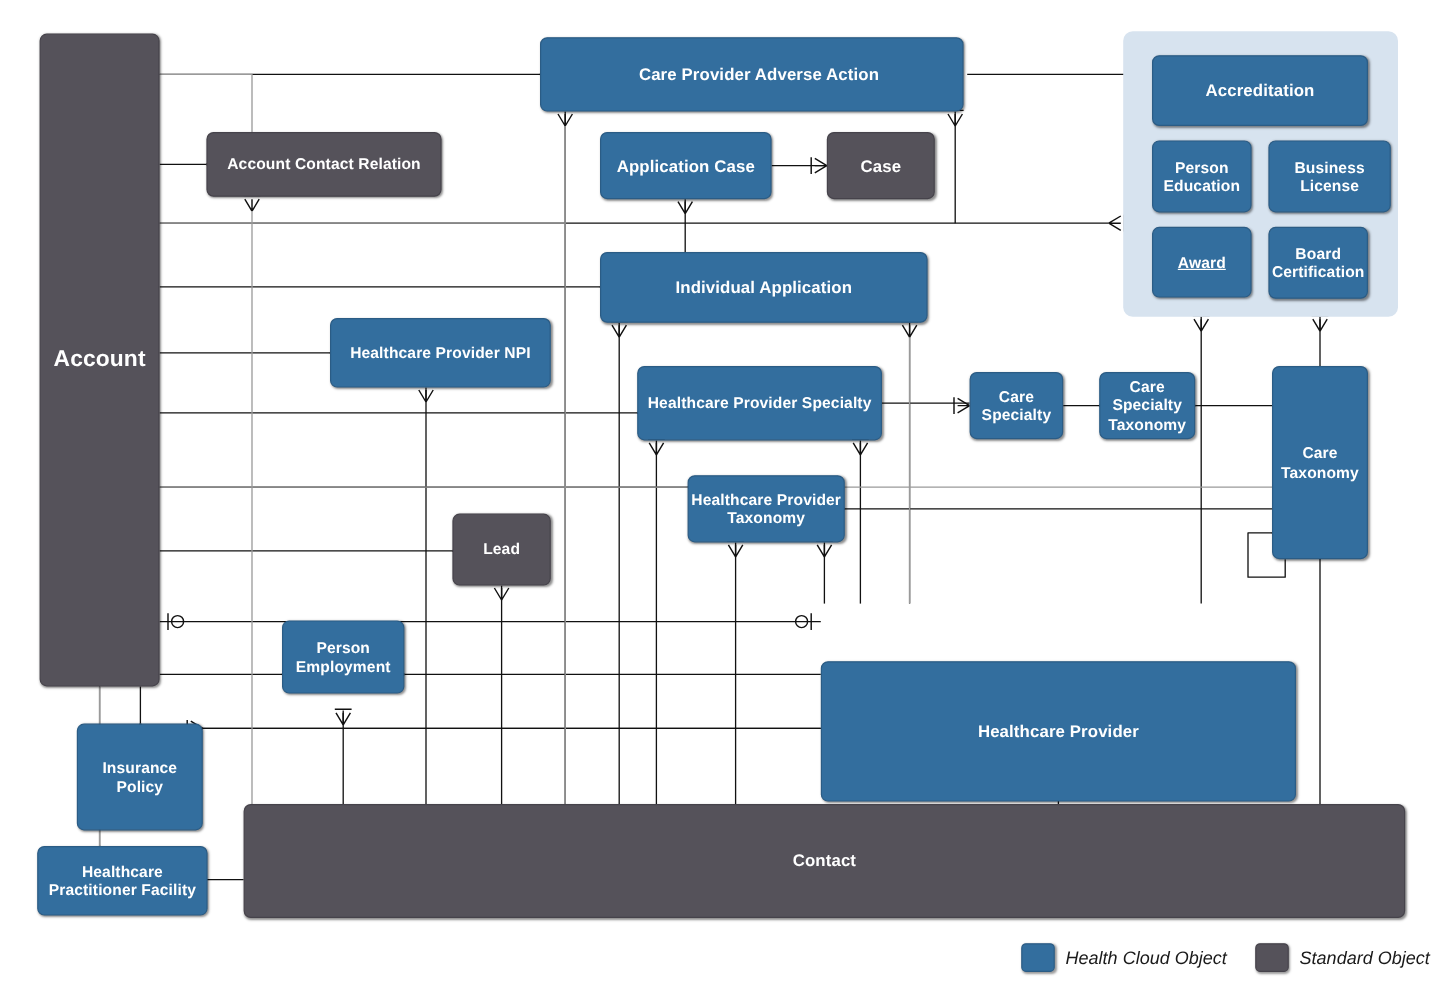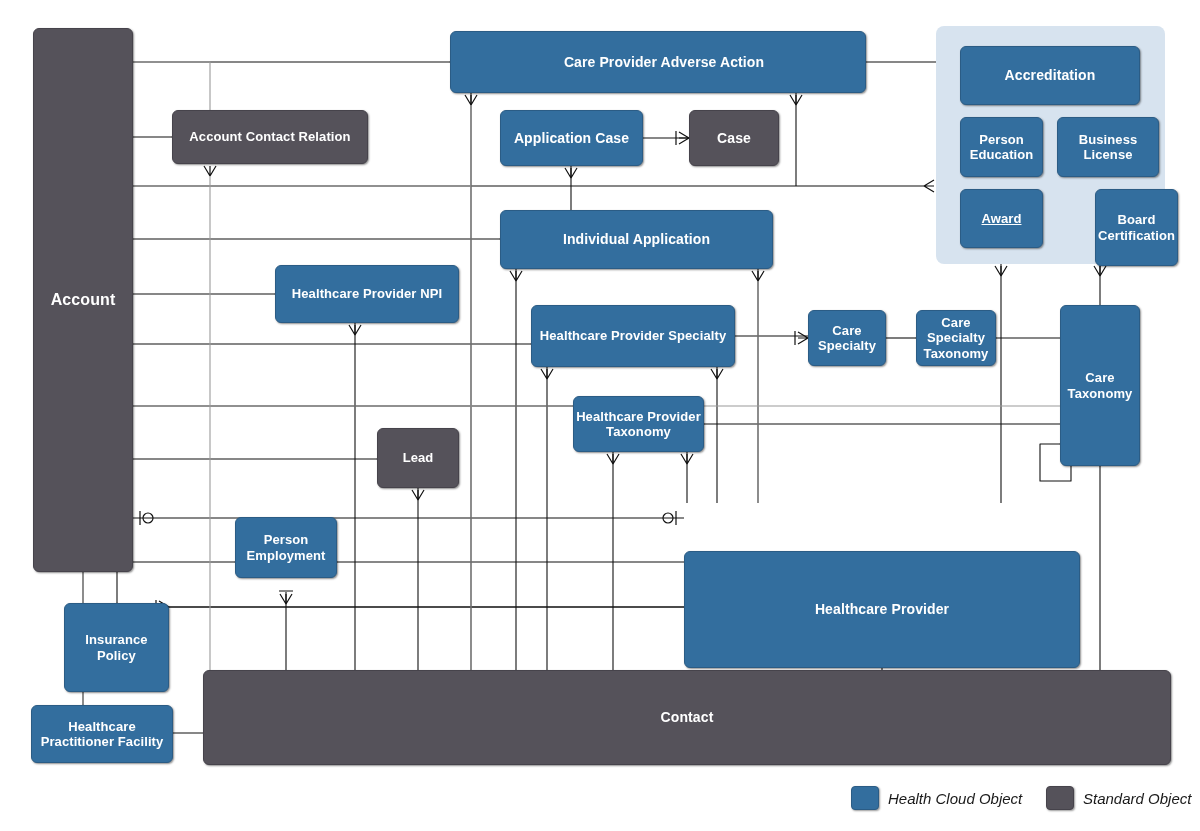--- a/index.html
+++ b/index.html
@@ -152,24 +152,24 @@
       <path d="M133,186 H471"></path>
       <path d="M133,406 H1100"></path>
       <path d="M471,105 V670"></path>
       <path d="M758,281 V503"></path>
       <path d="M83,572 V705"></path>
     </g>
   </svg>
 
   <div class="group-box" style="left:936px;top:26px;width:229px;height:238px;"></div>
 
-  <div class="node gray" style="left:33px;top:28px;width:100px;height:544px;font-size:16px;">
+  <div class="node gray" style="left:33px;top:28px;width:100px;height:544px;font-size:19px;">
       <span>Account</span>
     </div>
-  <div class="node blue" style="left:450px;top:31px;width:416px;height:62px;font-size:14px;padding-left:12px;">
+  <div class="node blue" style="left:450px;top:31px;width:353px;height:62px;font-size:14px;padding-left:12px;">
       <span>Care Provider Adverse Action</span>
     </div>
   <div class="node blue" style="left:500px;top:110px;width:143px;height:56px;font-size:14px;">
       <span>Application Case</span>
     </div>
   <div class="node gray" style="left:172px;top:110px;width:196px;height:54px;font-size:13px;">
       <span>Account Contact Relation</span>
     </div>
   <div class="node gray" style="left:689px;top:110px;width:90px;height:56px;font-size:14px;">
       <span>Case</span>
@@ -179,21 +179,21 @@
     </div>
   <div class="node blue" style="left:960px;top:117px;width:83px;height:60px;font-size:13px;">
       <span>Person Education</span>
     </div>
   <div class="node blue" style="left:1057px;top:117px;width:102px;height:60px;font-size:13px;">
       <span>Business License</span>
     </div>
   <div class="node blue" style="left:960px;top:189px;width:83px;height:59px;font-size:13px;text-decoration:underline;">
       <span>Award</span>
     </div>
-  <div class="node blue" style="left:1095px;top:189px;width:83px;height:77px;font-size:13px;">
+  <div class="node blue" style="left:1057px;top:189px;width:83px;height:60px;font-size:13px;">
       <span>Board Certification</span>
     </div>
   <div class="node blue" style="left:500px;top:210px;width:273px;height:59px;font-size:14px;">
       <span>Individual Application</span>
     </div>
   <div class="node blue" style="left:275px;top:265px;width:184px;height:58px;font-size:13px;">
       <span>Healthcare Provider NPI</span>
     </div>
   <div class="node blue" style="left:531px;top:305px;width:204px;height:62px;font-size:13px;">
       <span>Healthcare Provider Specialty</span>

